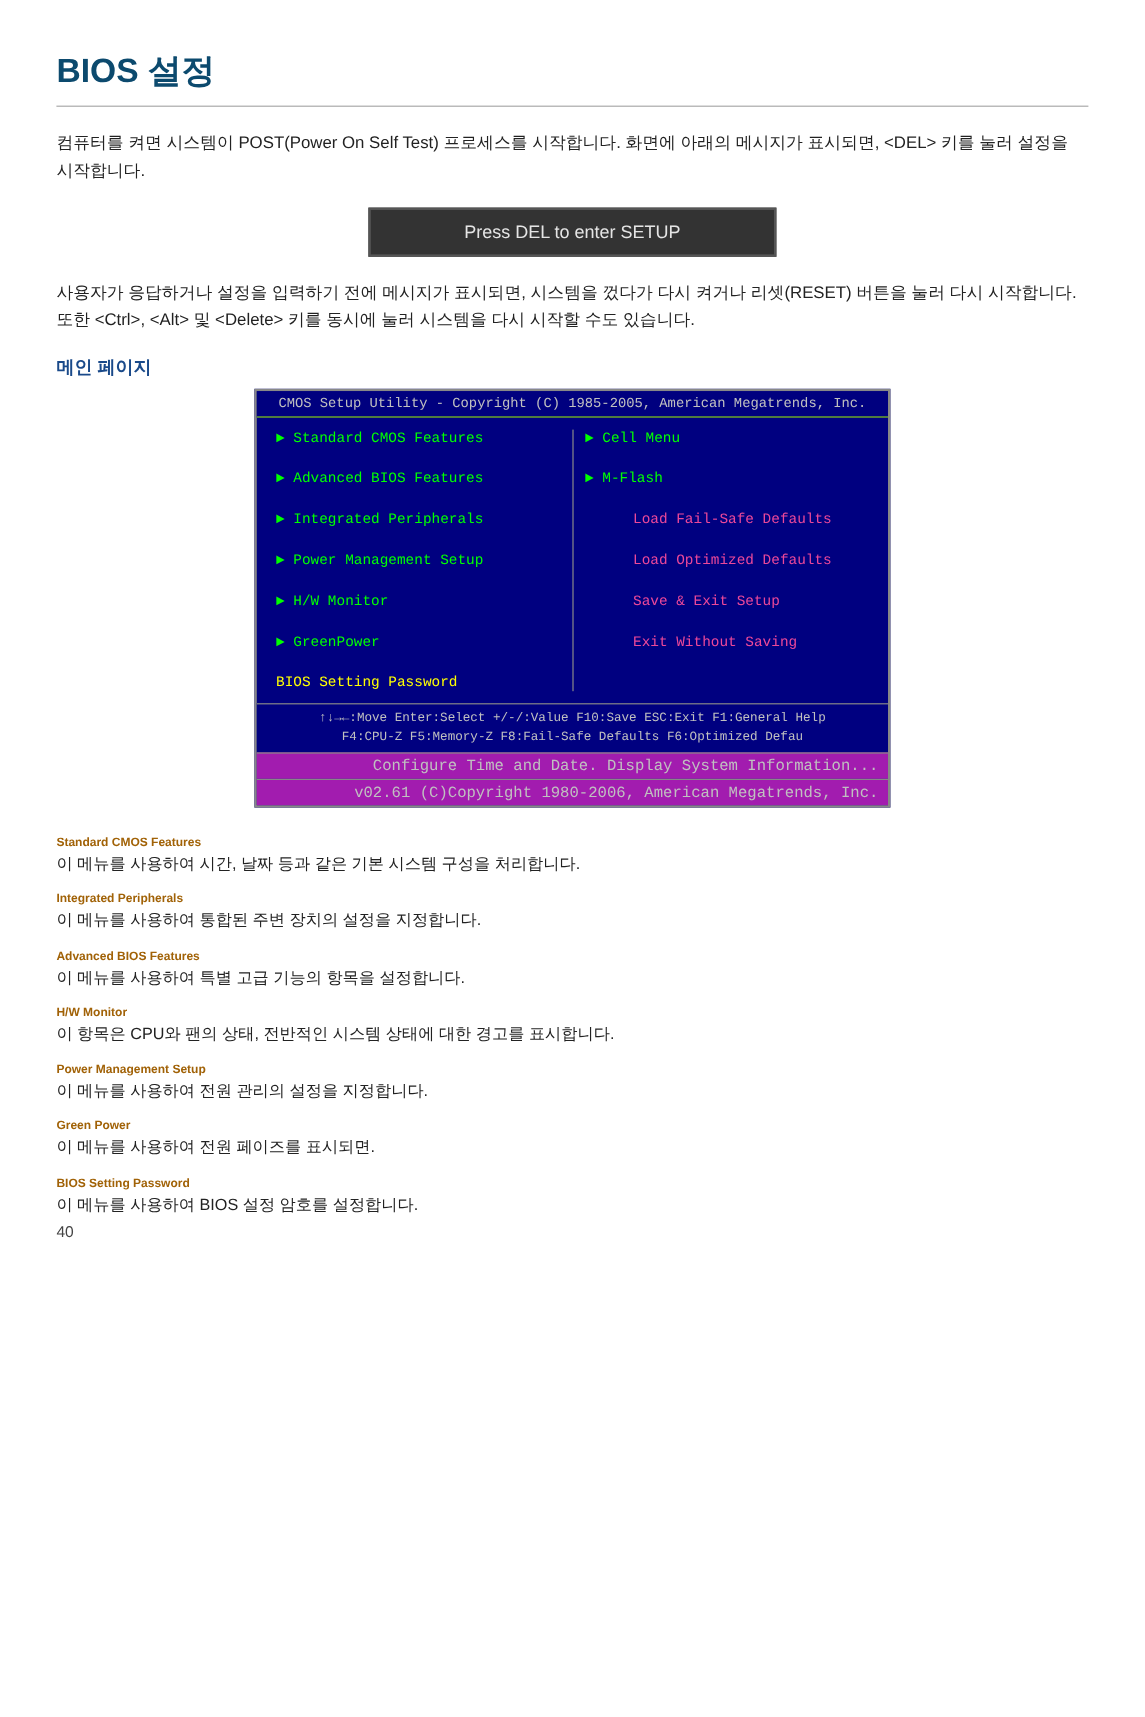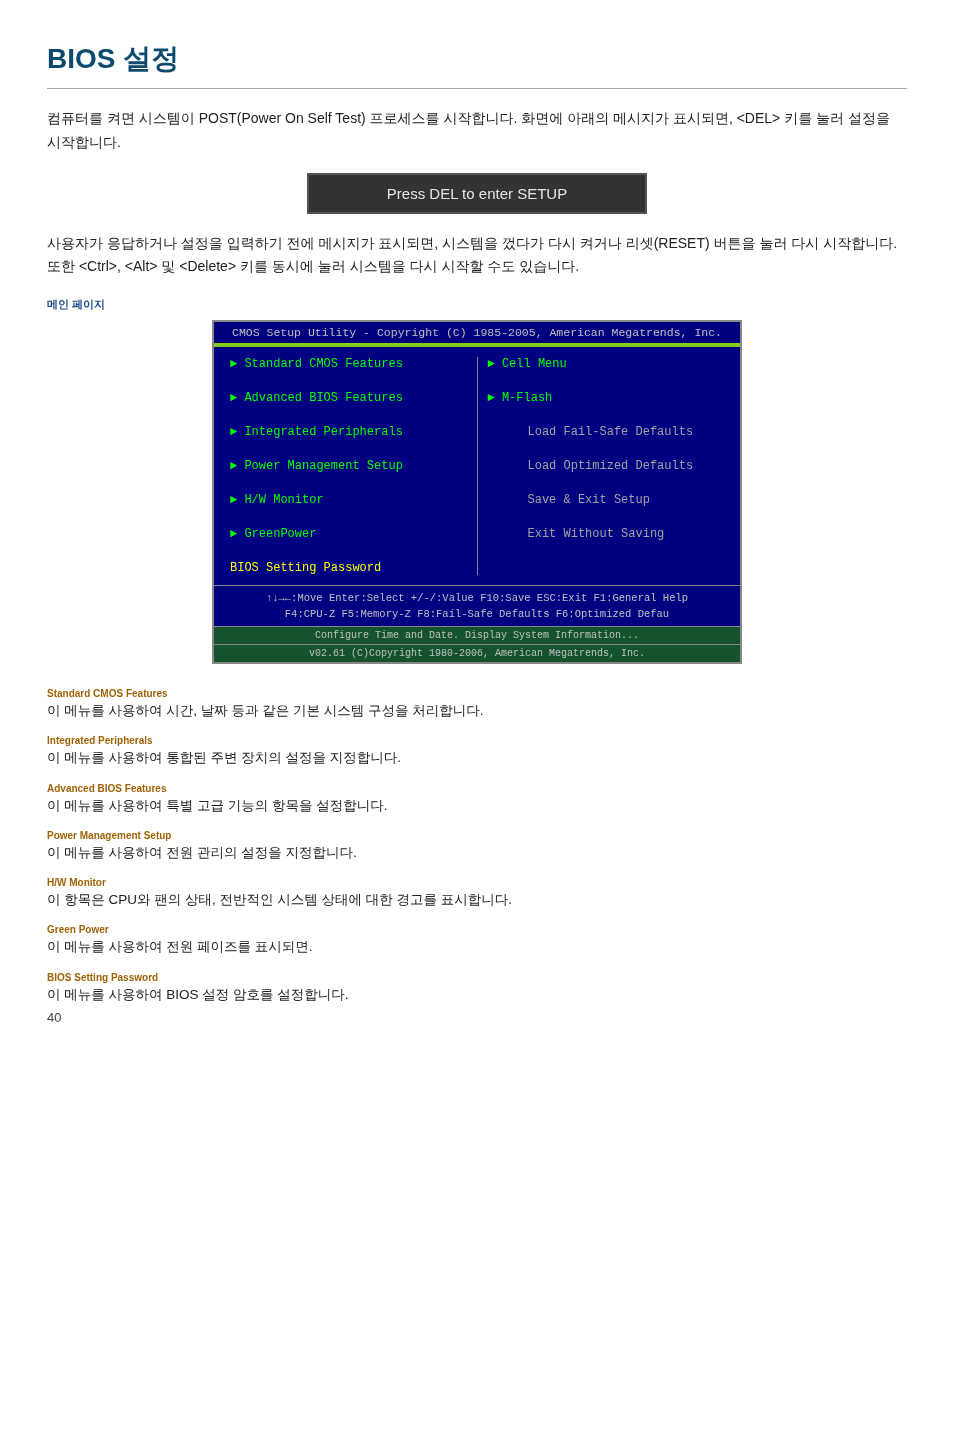--- a/index.html
+++ b/index.html
@@ -47,21 +47,21 @@
       background: #333;
       color: #e5e5e5;
       text-align: center;
       padding: 10px 30px;
       font-size: 15px;
       font-weight: normal;
       border: 2px solid #555;
     }
 
     .main-page-label {
-      font-size: 11px;
+      font-size: 15px;
       font-weight: bold;
       color: #1a4a8a;
       margin-bottom: 8px;
       margin-top: 10px;
     }
 
     
     .bios-screen {
       width: 530px;
       margin: 0 auto 24px auto;
@@ -72,21 +72,21 @@
       border: 2px solid #888;
       padding: 0;
     }
 
     .bios-title-bar {
       background: #00007f;
       color: #c0c0c0;
       text-align: center;
       padding: 4px 8px;
       font-size: 11.5px;
-      border-bottom: 4px solid #84cc16;
+      border-bottom: 1px solid #84cc16;
     }
 
     .bios-menu-area {
       display: flex;
       padding: 10px 16px;
       gap: 0;
     }
 
     .bios-col {
       flex: 1;
@@ -101,21 +101,21 @@
       margin: 0 10px;
     }
 
     .bios-item {
       color: #00ff00;
       font-size: 12px;
       white-space: nowrap;
     }
 
     .bios-item-plain {
-      color: #a3a3a3;
+      color: #ec4899;
       font-size: 12px;
       white-space: nowrap;
       padding-left: 40px;
     }
 
     .bios-item-yellow {
       color: #ffff00;
       font-size: 12px;
       white-space: nowrap;
     }
@@ -130,25 +130,25 @@
     }
 
     .bios-footer-line {
       text-align: center;
       font-size: 10.5px;
       color: #c0c0c0;
       padding: 2px 0;
     }
 
     .bios-status-bar {
-      background: #14532d;
+      background: #a21caf;
       border-top: 1px solid #888;
       padding: 3px 8px;
-      text-align: center;
-      font-size: 10px;
+      text-align: right;
+      font-size: 13px;
       color: #c0c0c0;
     }
 
     .section-title {
       font-weight: bold;
       font-size: 10px;
       color: #a16207;
       margin-top: 14px;
       margin-bottom: 2px;
     }
@@ -241,28 +241,28 @@
     </div>
     <div>
       <div class="section-title">Integrated Peripherals</div>
       <div class="section-desc">이 메뉴를 사용하여 통합된 주변 장치의 설정을 지정합니다.</div>
     </div>
     <div>
       <div class="section-title">Advanced BIOS Features</div>
       <div class="section-desc">이 메뉴를 사용하여 특별 고급 기능의 항목을 설정합니다.</div>
     </div>
     <div>
+      <div class="section-title">H/W Monitor</div>
+      <div class="section-desc">이 항목은 CPU와 팬의 상태, 전반적인 시스템 상태에 대한 경고를 표시합니다.</div>
+    </div>
+    <div>
       <div class="section-title">Power Management Setup</div>
       <div class="section-desc">이 메뉴를 사용하여 전원 관리의 설정을 지정합니다.</div>
     </div>
     <div>
-      <div class="section-title">H/W Monitor</div>
-      <div class="section-desc">이 항목은 CPU와 팬의 상태, 전반적인 시스템 상태에 대한 경고를 표시합니다.</div>
-    </div>
-    <div>
       <div class="section-title">Green Power</div>
       <div class="section-desc">이 메뉴를 사용하여 전원 페이즈를 표시되면.</div>
     </div>
     <div>
       <div class="section-title">BIOS Setting Password</div>
       <div class="section-desc">이 메뉴를 사용하여 BIOS 설정 암호를 설정합니다.</div>
     </div>
   </div>
 
   <div class="page-number">40</div>

